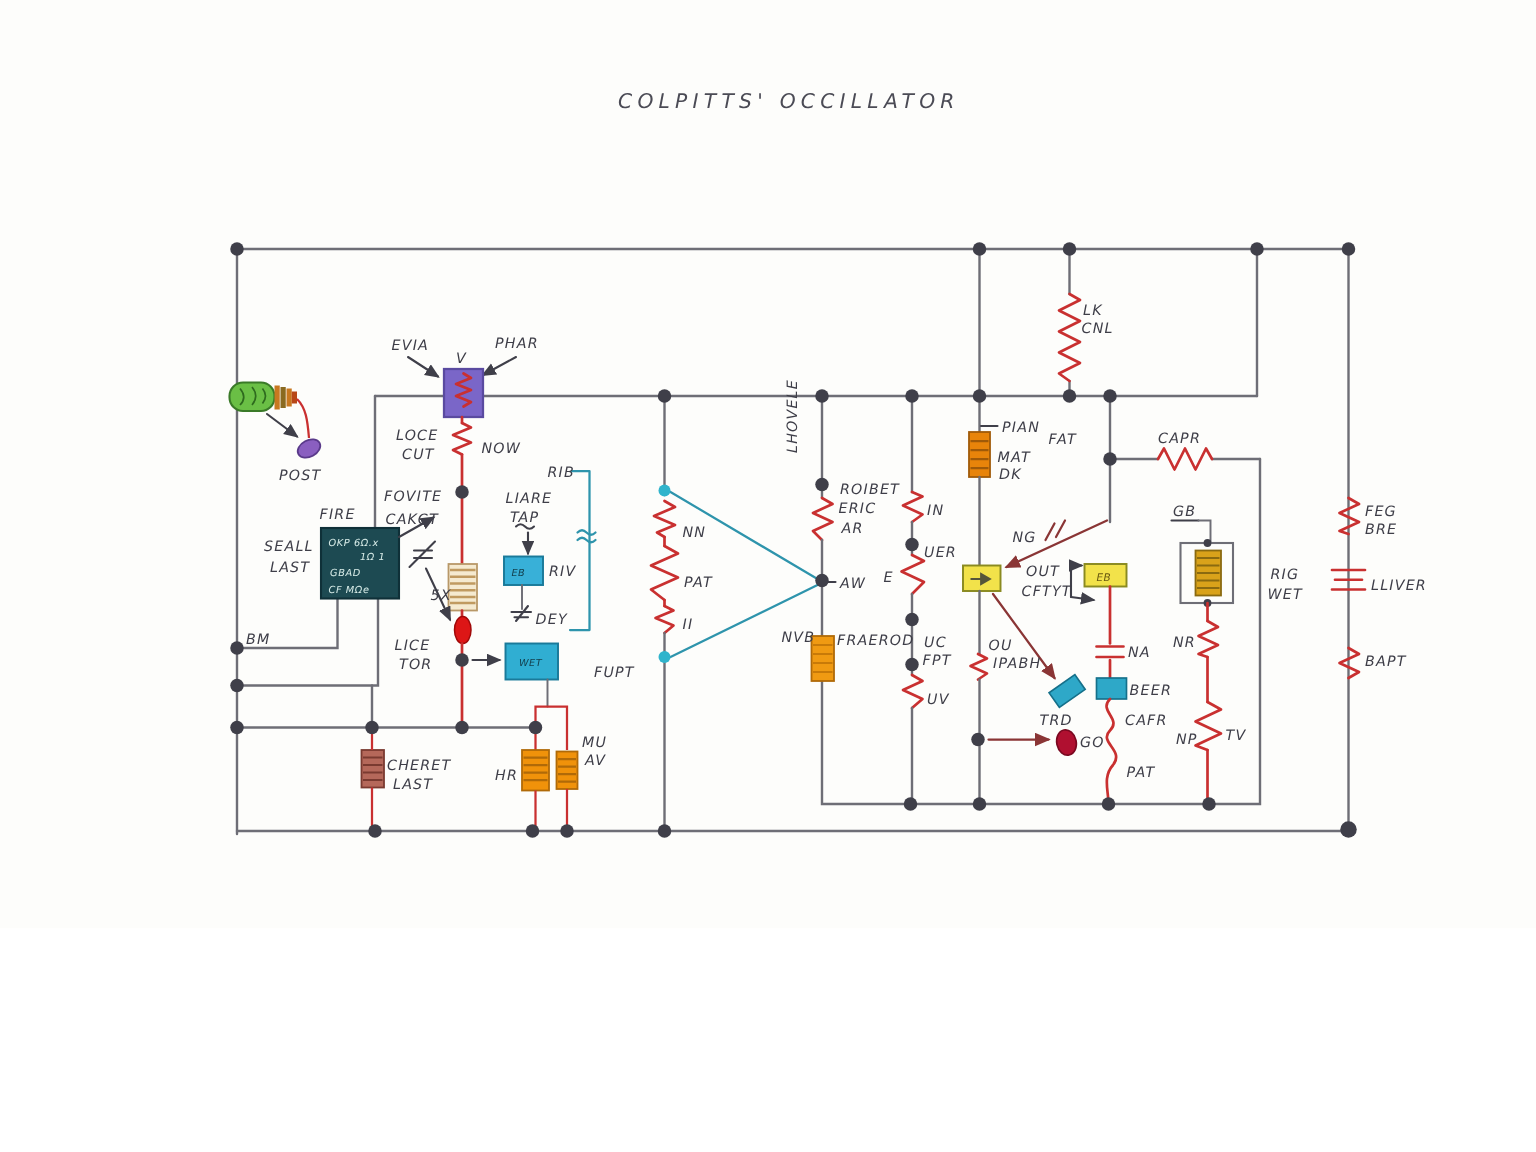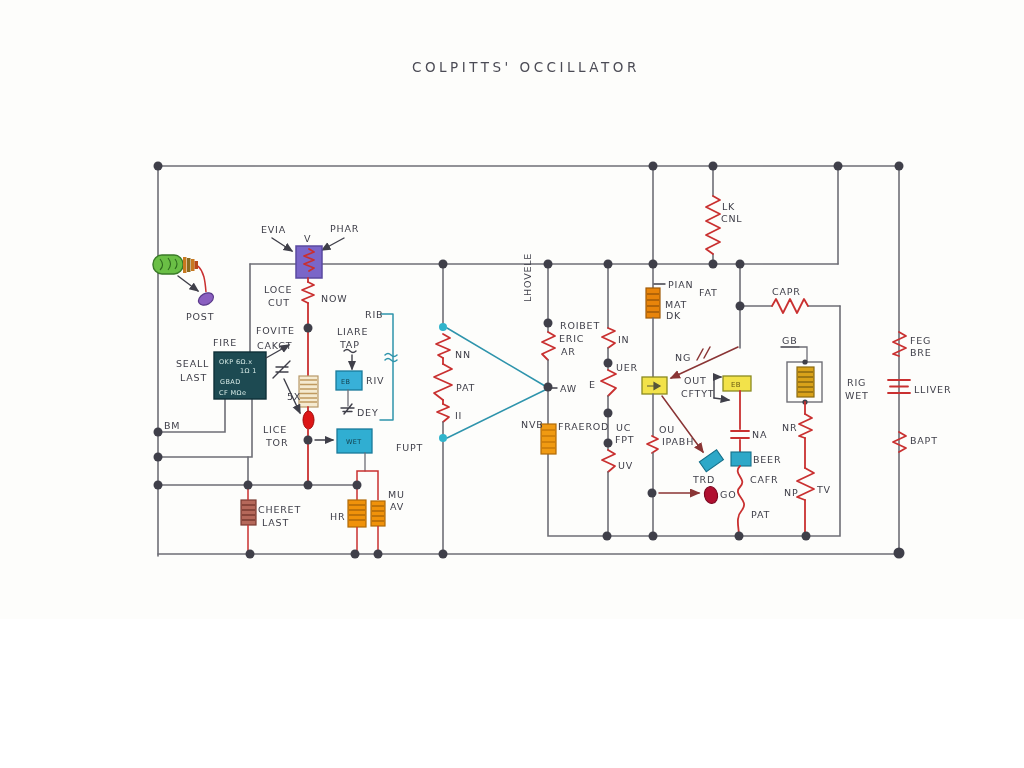--- a/index.html
+++ b/index.html
@@ -1,17 +1,17 @@
 <!DOCTYPE html>
 <html><head>
 <meta charset="utf-8">
 <style>
   html,body{margin:0;padding:0;background:#ffffff;}
   .stage{position:relative;width:1024px;height:619px;background:#fdfdfb;overflow:hidden;
-         font-family:"DejaVu Sans",sans-serif;}
+         font-family:"DejaVu Sans",sans-serif;font-style:italic;}
   svg{display:block;}
   text{fill:#3e3e48;font-family:"DejaVu Sans",sans-serif;font-size:9.5px;letter-spacing:0.8px;}
   text.title{font-size:13.5px;letter-spacing:3.5px;fill:#4b4b55;}
   text.ic{fill:#d8ece8;font-size:6.5px;letter-spacing:0.4px;}
   text.boxin{font-size:6.5px;fill:#13414f;letter-spacing:0.3px;}
   text.boxin2{font-size:7px;fill:#6a5a10;letter-spacing:0.3px;}
   text.logo{font-size:10px;letter-spacing:2px;fill:#59595f;}
   .w{stroke:#6e6e76;stroke-width:1.6;fill:none;stroke-linecap:round;}
   .wt{stroke:#6e6e76;stroke-width:1.3;fill:none;stroke-linecap:round;}
   .r{stroke:#c93030;stroke-width:1.8;fill:none;stroke-linecap:round;stroke-linejoin:round;}

